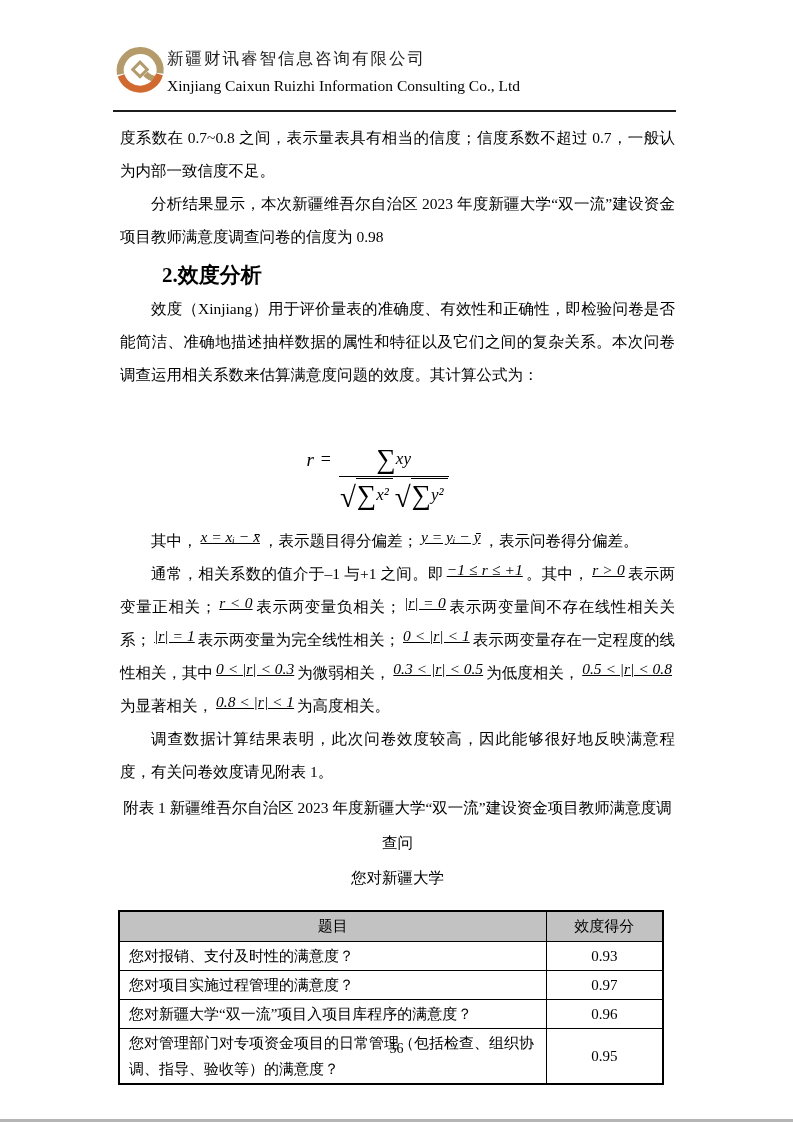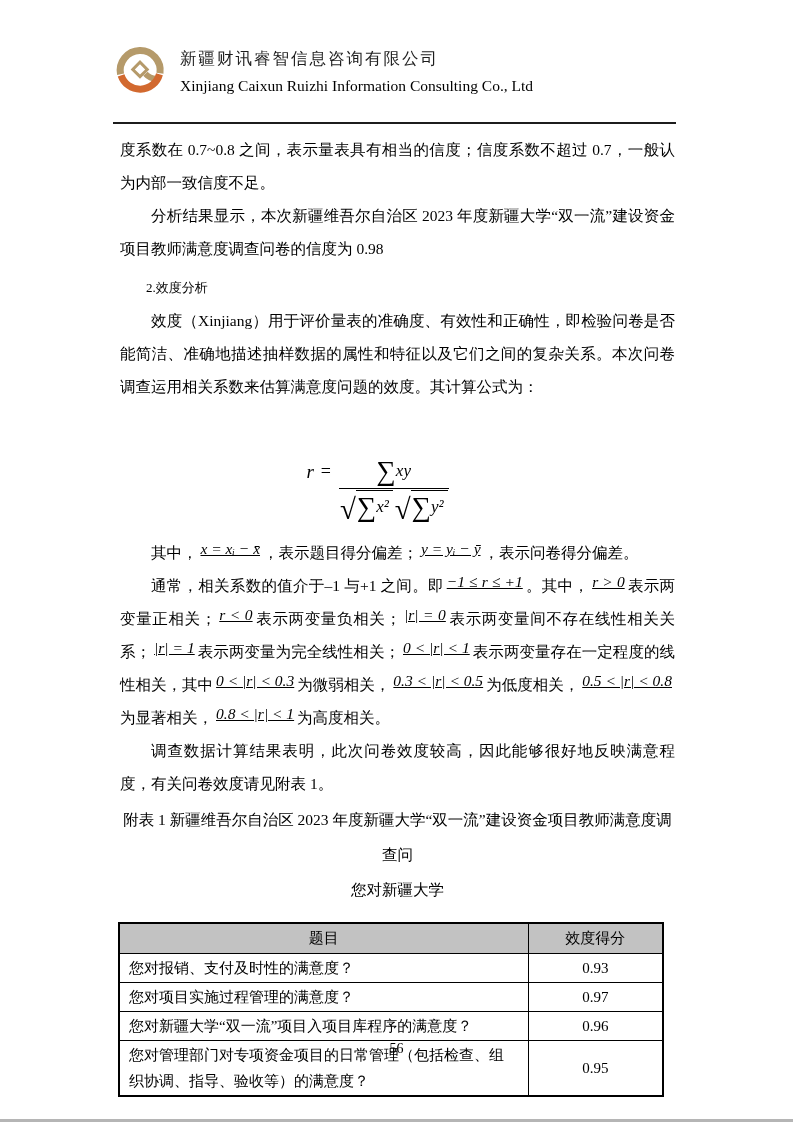--- a/index.html
+++ b/index.html
@@ -9,38 +9,38 @@
     background: #ffffff;
     color: #000;
     font-family: "Liberation Serif", "DejaVu Serif", serif;
     position: relative;
     padding: 44px 118px 0 120px;
     overflow: hidden;
     border-bottom: 3px solid #b5b5b5;
   }
   
   .letterhead {
-    display: flex; align-items: center; gap: 13px;
+    display: flex; align-items: center; 
     border-bottom: 2px solid #1c1c1c;
-    padding-bottom: 24px;
+    padding-bottom: 12px;
     margin-left: -7px; margin-right: -1px;
   }
   .logo { width: 54px; height: 54px; flex: 0 0 auto; }
   .company-names { display: flex; flex-direction: column; }
   .company-zh { font-size: 16.5px; letter-spacing: 2px; color: #1d1d1d; }
   .company-en { font-size: 15.5px; margin-top: 7px; color: #000000; }
   
   .doc-body { margin-top: 9px; }
   .para {
     font-size: 15.5px; line-height: 33px;
     text-align: justify;
   }
   .indent { text-indent: 2em; }
   .heading {
-    font-size: 13px; font-weight: normal;
+    font-size: 21px; font-weight: bold;
     line-height: 33px; margin-top: 6px;
     text-indent: 2em;
   }
   .imath {
     font-style: italic;
     position: relative; top: -4px;
     padding: 0 3px;
     white-space: nowrap;
     text-decoration: underline;
   }
@@ -79,21 +79,21 @@
     background: #c2c2c2;
     border: 1px solid #000;
     font-size: 15px; font-weight: normal;
     text-align: center; padding: 5px 4px;
   }
   .score-table td {
     border: 1px solid #000;
     font-size: 15px; line-height: 26px;
     padding: 1px 9px;
   }
-  .score-table td.score-cell { text-align: center; width: 135px; }
+  .score-table td.score-cell { text-align: center; width: 117px; }
   
   .page-number {
     position: absolute; left: 0; right: 0; bottom: 62px;
     text-align: center; font-size: 14px;
   }
 </style>
 </head>
 <body>
 
 <div class="page">

